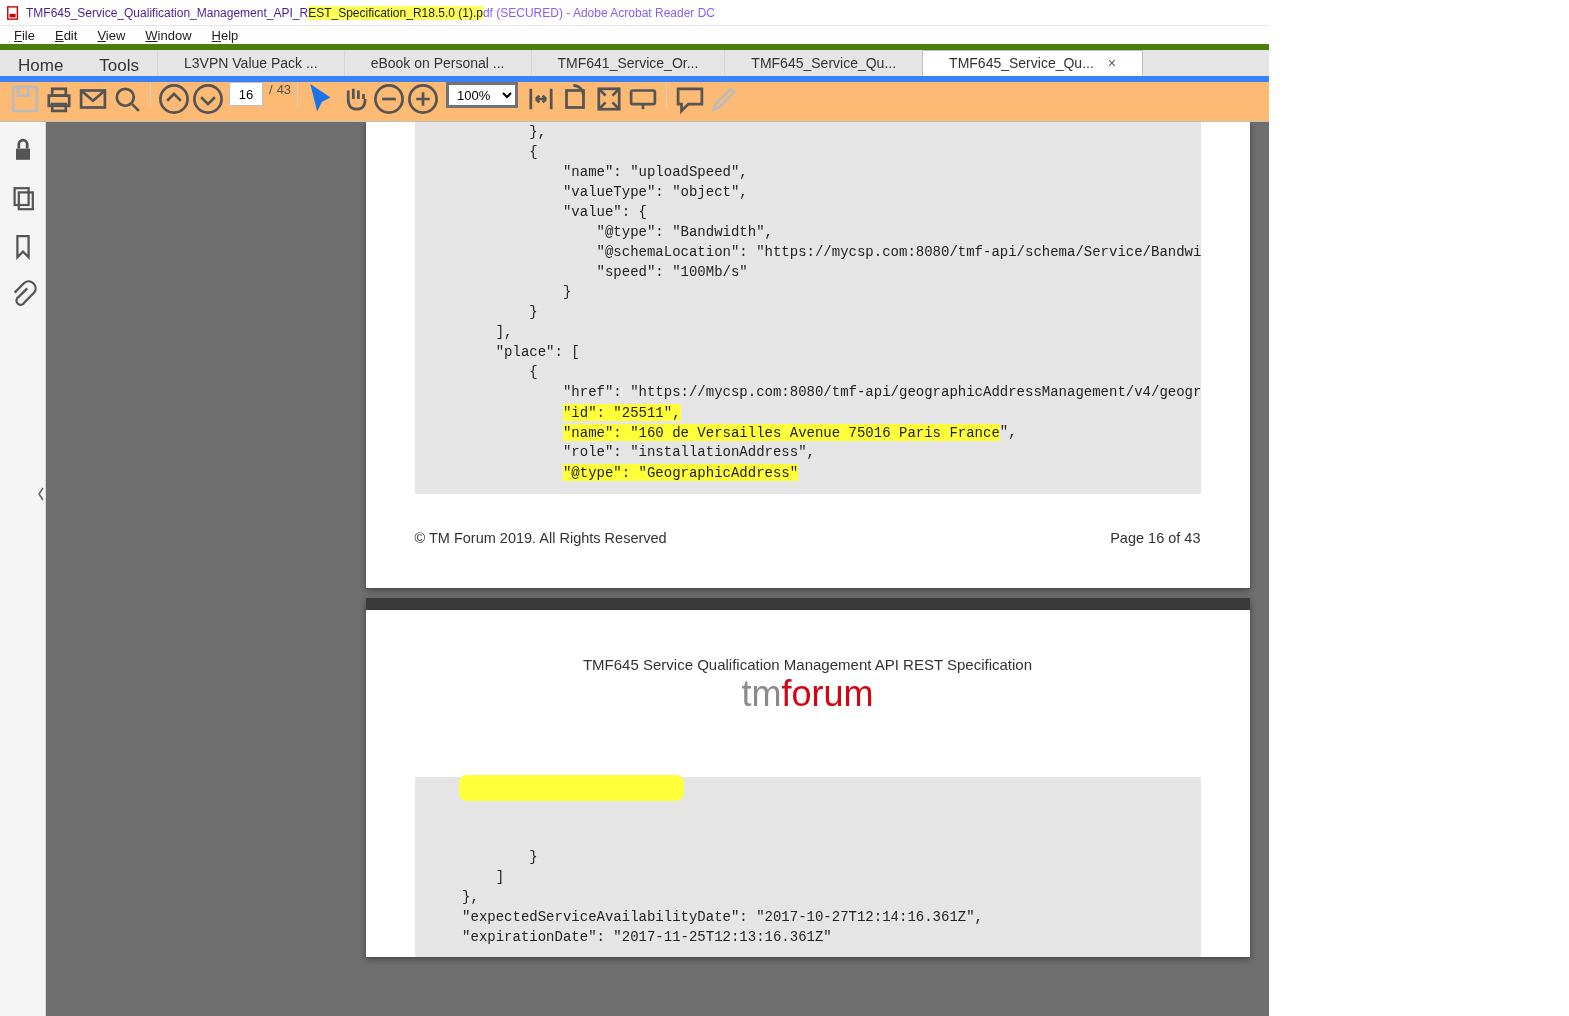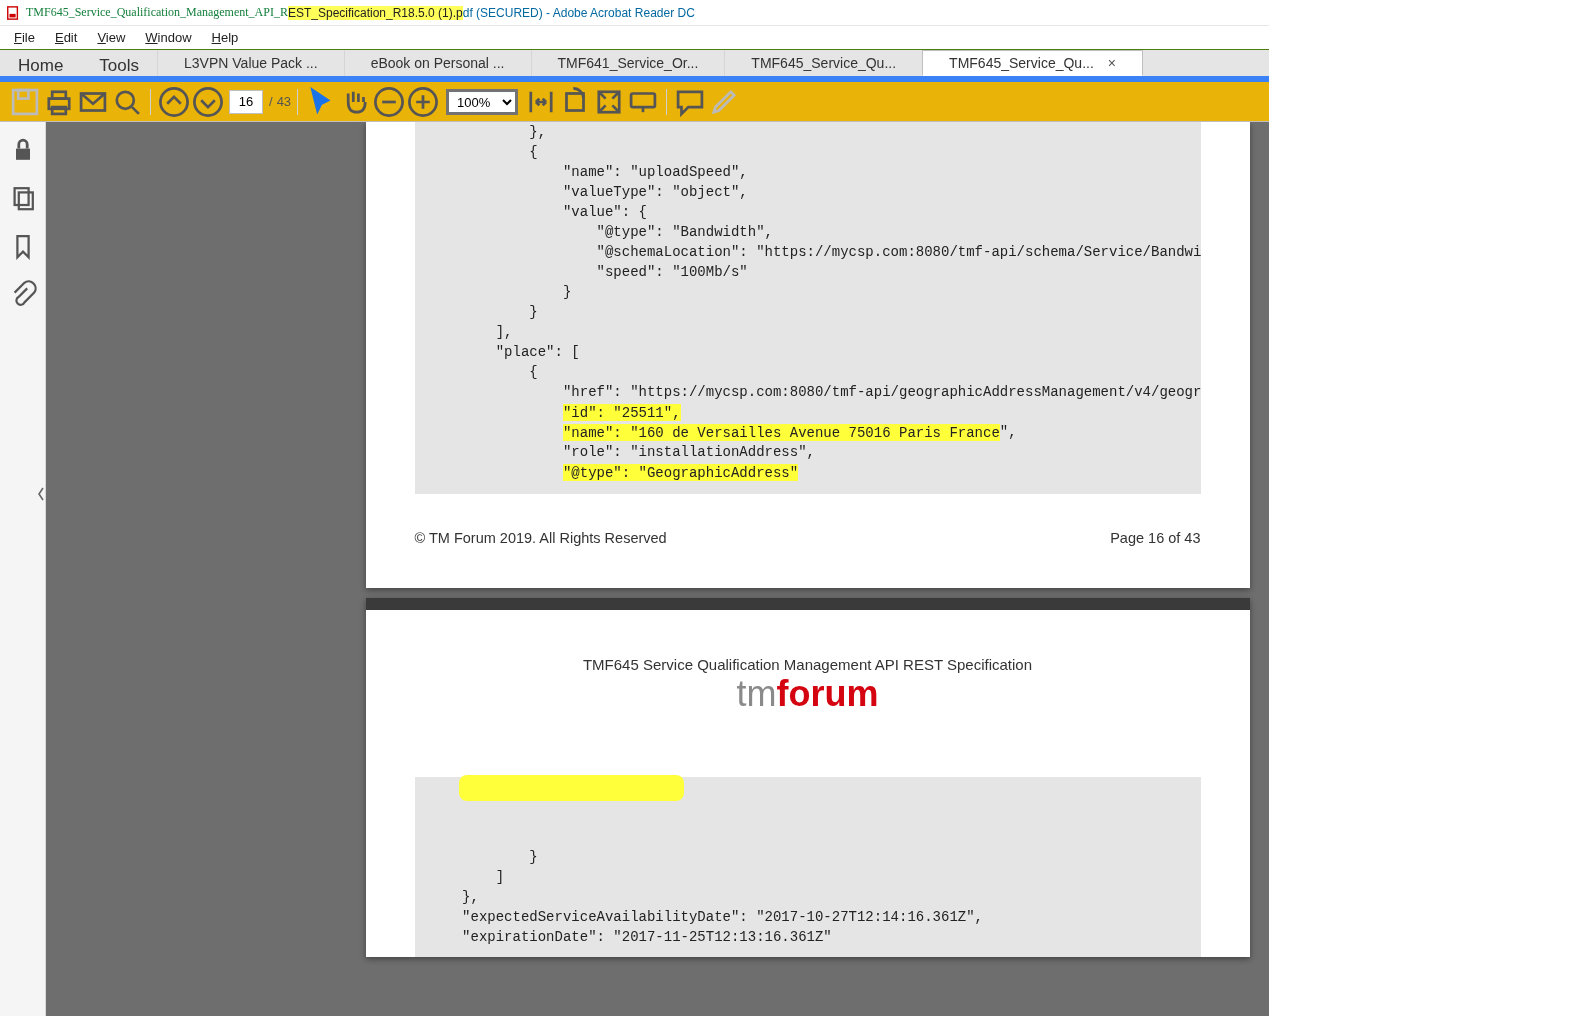--- a/index.html
+++ b/index.html
@@ -2,38 +2,38 @@
 <html><head>
 <meta charset="utf-8">
 <style>
   * { box-sizing: border-box; margin: 0; padding: 0; }
   html, body { height: 100%; font-family: "Segoe UI", Arial, sans-serif; font-size: 13px; background:#fff; color:#222; overflow:hidden; }
   .window { display:flex; flex-direction:column; height:100%; }
 
   
   .titlebar { display:flex; align-items:center; height:26px; padding:0 6px; background:#fff; border-bottom:1px solid #e6e6e6; font-size:12px; }
   .titlebar .pdf-icon { width:14px; height:14px; margin-right:6px; }
-  .titlebar .fname-prefix { color:#15803d;font-family:Liberation Serif, serif; }
+  .titlebar .fname-prefix { color:#4c1d95; }
   .titlebar .fname-highlight { background:#ffff5a; }
-  .titlebar .fname-suffix { color:#0369a1; }
-
-  
-  .menubar { display:flex; align-items:center; height:24px; padding:0 4px; background:#fff; border-bottom:1px solid #4d7c0f; font-size:13px; }
+  .titlebar .fname-suffix { color:#8b5cf6; }
+
+  
+  .menubar { display:flex; align-items:center; height:24px; padding:0 4px; background:#fff; border-bottom:6px solid #4d7c0f; font-size:13px; }
   .menubar .menu-item { padding:2px 10px; cursor:default; }
   .menubar .menu-item .accel { text-decoration:underline; }
 
   
   .tabstrip { display:flex; align-items:flex-start; height:32px; background:#e5e5e5; border-bottom:6px solid #3b82f6; }
   .tabstrip .big-tab { padding:6px 18px; font-size:17px; color:#333; }
   .tabstrip .doc-tab { padding:0 26px; font-size:14px; color:#333; border-left:1px solid #d6d6d6; height:100%; display:flex; align-items:center; position:relative; }
   .tabstrip .doc-tab.active { background:#fff; border:1px solid #bfbfbf; border-bottom:1px solid #fff; margin-bottom:-1px; }
   .tabstrip .doc-tab .close-x { margin-left:14px; color:#555; font-size:14px; }
 
   
-  .toolbar { display:flex; align-items:center; height:40px; border-bottom:1px solid #bfbfbf; background:#eab308; padding:0 8px; }
+  .toolbar { display:flex; height:40px; border-bottom:1px solid #bfbfbf; background:#fdba74; padding:0 8px; }
   .tb-btn { width:34px; height:34px; display:flex; align-items:center; justify-content:center; color:#555; }
   .tb-sep { width:1px; height:26px; background:#d0d0d0; margin:0 6px; }
   .tb-page-input { width:34px; height:24px; border:1px solid #bfbfbf; text-align:center; font-size:13px; margin:0 4px; }
   .tb-page-count { color:#555; padding-left:2px; }
   .tb-zoom-select { height:26px; width:72px; border:3px solid #737373; background:#fff; padding:2px 4px; font-size:13px; margin:0 6px; }
   svg { stroke:#555; fill:none; stroke-width:1.6; }
   .tb-btn.blue svg { stroke:#1a73e8; fill:#1a73e8; }
   .tb-btn.faded svg { stroke:#bbb; }
 
   
@@ -51,21 +51,21 @@
   .hl-seg { background:#ffff3a; padding:0.5px 0; }
   .pagefooter { display:flex; justify-content:space-between; padding:36px 49px 42px 49px; font-size:14.5px; color:#333;gap:28px; }
 
   .gap-band { background:#3a3a3a; height:12px; width:100%; }
 
   
   .page2-header { display:flex; justify-content:space-between; align-items:center; padding:46px 49px 8px 49px;flex-direction:column; }
   .page2-header .doc-title { font-size:15px; color:#333; }
   .tmforum-logo { font-size:36px; font-weight:400; }
   .tmforum-logo .tm { color:#8a8a8a; }
-  .tmforum-logo .forum { color:#d40511; font-weight:700; }
+  .tmforum-logo .forum { color:#d40511; font-weight:400; }
   .codearea2 { background:#e5e5e5; margin:54px 49px 0 49px; padding:10px 14px 10px 14px; font-family:Consolas, "Courier New", monospace; font-size:14px; line-height:20px; white-space:pre; color:#222; position:relative; }
   .hl-blob { position:absolute; background:#ffff3a; border-radius:8px; }
   .hl-blob.b1 { left:44px; top:-2px; width:225px; height:26px; }
   .bottom-right-blank { position:absolute; right:0; top:0; bottom:0; width:300px; background:#fff; }
 </style>
 </head>
 <body>
 
 <div class="window">
 

